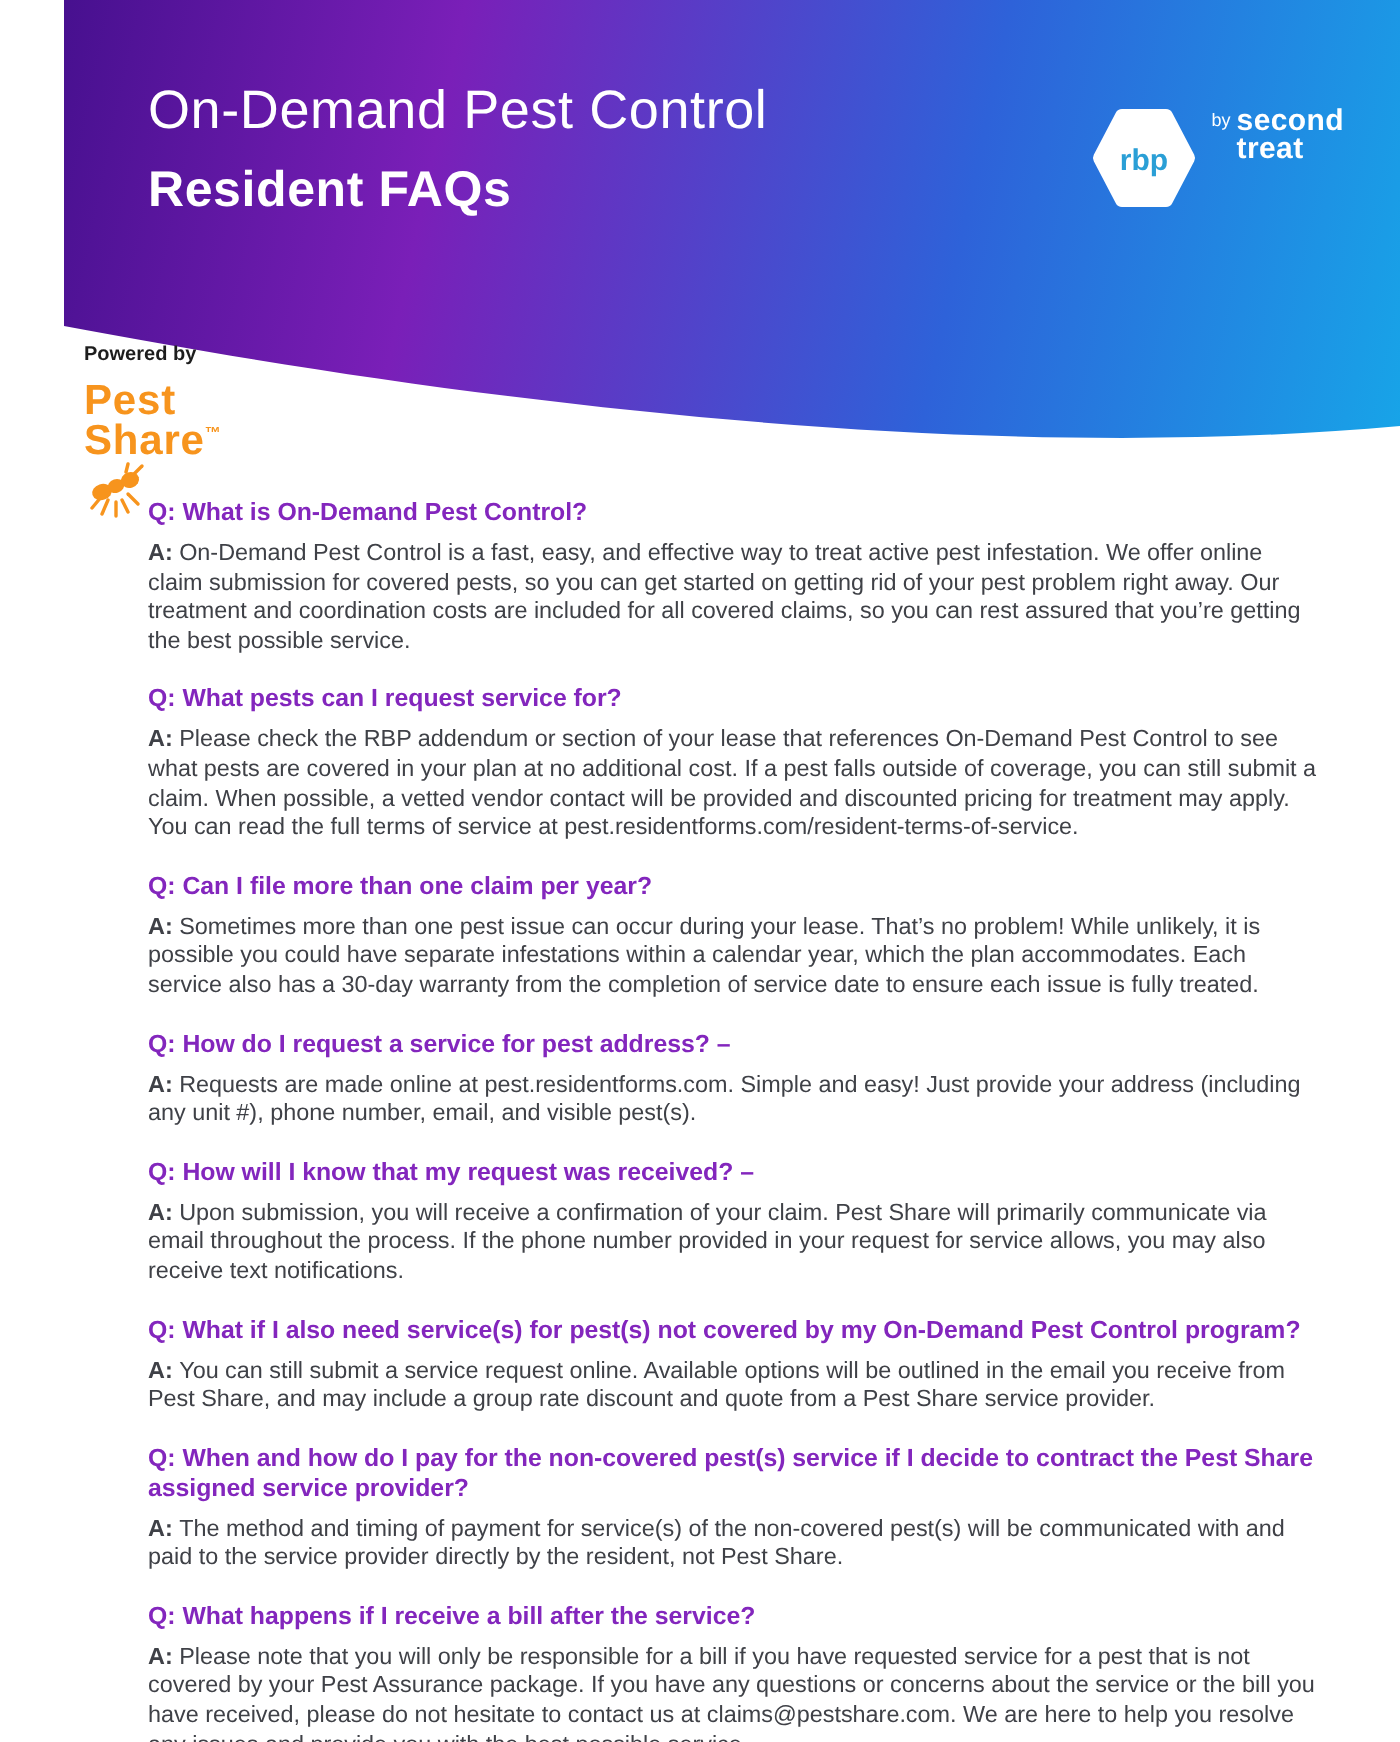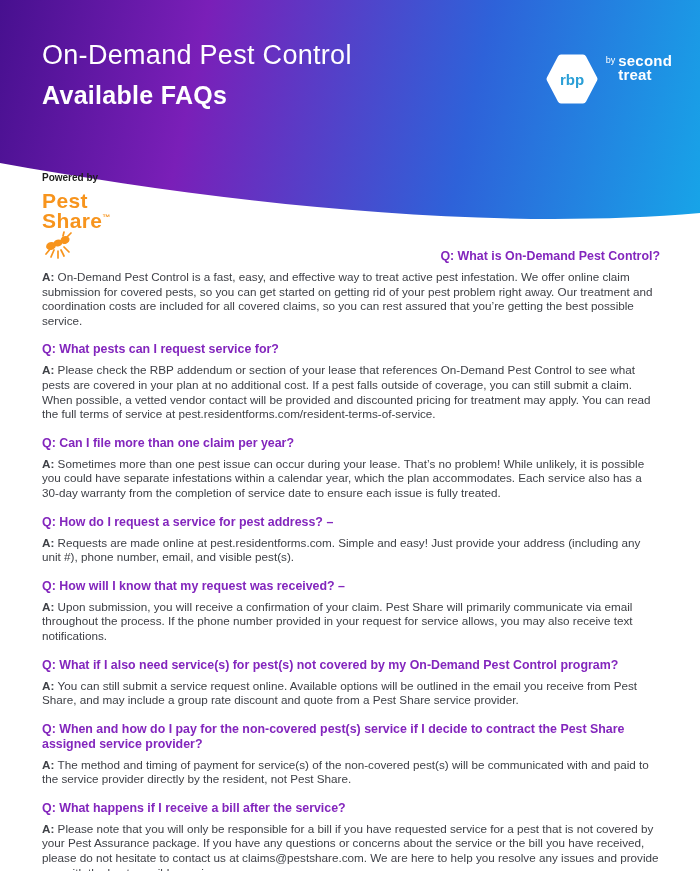--- a/index.html
+++ b/index.html
@@ -12,21 +12,21 @@
     --grad-right:#17A5E8;
   }
   *{box-sizing:border-box;margin:0;padding:0;}
   html,body{width:700px;height:871px;}
   body{
     background:#ffffff;
     font-family:"Liberation Sans", sans-serif;
     overflow:hidden;
     position:relative;
   }
-  .page{position:relative;width:700px;height:871px;background:#fff;}
+  .page{position:relative;width:700px;height:871px;background:#fff;padding-left:32px;}
 
   
   .hero{
     position:relative;
     height:235px;
     background:linear-gradient(102deg, var(--grad-left) 0%, var(--grad-mid) 28%, #2E62D9 66%, var(--grad-right) 100%);
     color:#fff;
     overflow:hidden;
   }
   .hero-text{padding:40px 0 0 42px;}
@@ -57,36 +57,36 @@
   .bug{margin-top:-4px;}
 
   
   main{padding:14px 40px 0 42px;}
   .faq .q{
     color:var(--q-purple);
     font-size:12.4px;font-weight:700;
     line-height:15px;
     margin:14px 0 6px 0;
   }
-  .faq:first-of-type .q{margin-top:0;text-align:right;}
+  .faq:first-of-type .q{margin-top:0;}
   .faq .a{
     color:var(--body-text);
     font-size:11.7px;line-height:14.6px;
   }
   .faq .a strong{font-weight:700;}
 </style>
 </head>
 <body>
 
 <div class="page">
 
   <header class="hero">
     <div class="hero-text">
       <div class="title1">On-Demand Pest Control</div>
-      <div class="title2">Available FAQs</div>
+      <div class="title2">Resident FAQs</div>
     </div>
 
     <div class="rbp-wrap">
       <div class="rbp-badge">
         <svg width="54" height="50" viewBox="0 0 54 50" aria-hidden="true">
           <path d="M16 4 h22 l11 21 -11 21 h-22 l-11 -21 z" fill="#ffffff" stroke="#ffffff" stroke-width="7" stroke-linejoin="round"></path>
           <text x="27" y="31" text-anchor="middle" font-family="Liberation Sans, sans-serif" font-size="15" font-weight="bold" fill="#2A9FD6">rbp</text>
         </svg>
       </div>
       <div class="sn">

